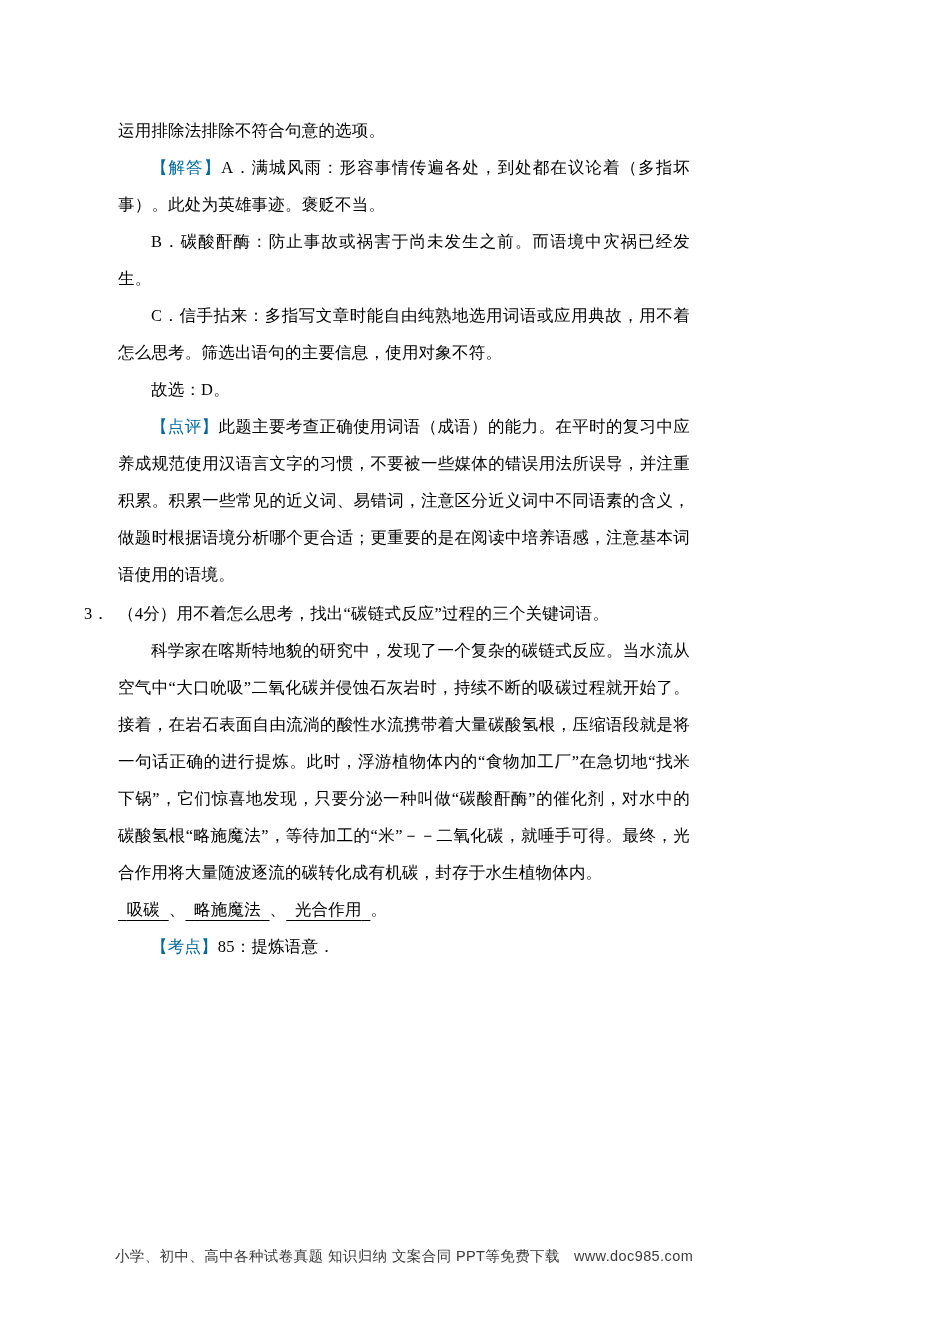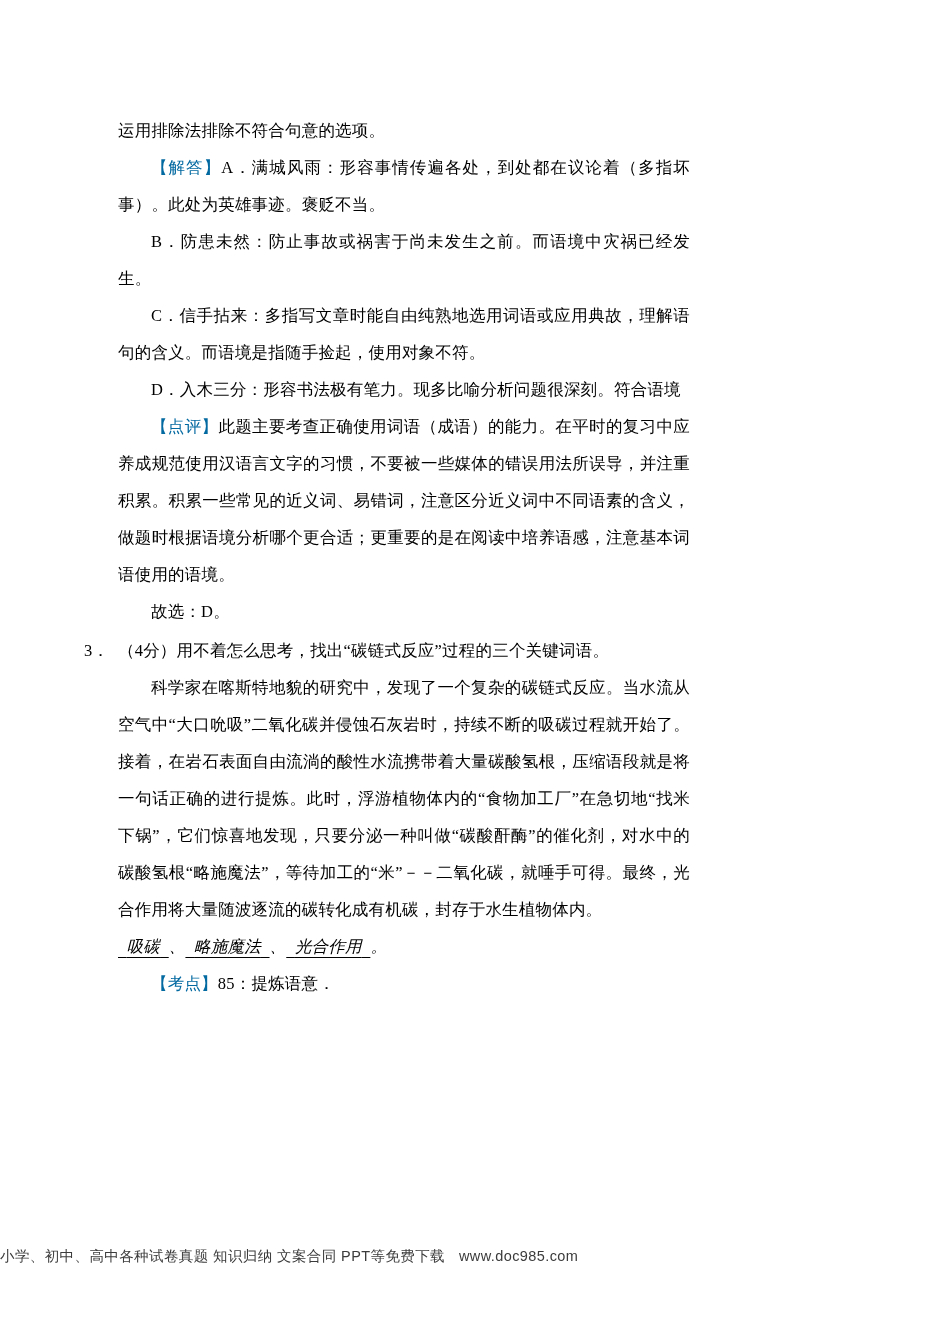--- a/index.html
+++ b/index.html
@@ -47,59 +47,57 @@
     font-size: 16.5px;
     line-height: 37px;
   }
   .q-title {
     font-size: 16.5px;
     line-height: 37px;
   }
   .answer-line {
     font-size: 16.5px;
     line-height: 37px;
-    font-style: italic;
   }
   .ul {
     text-decoration: underline;
     text-underline-offset: 5px;
   }
   .footer {
     position: absolute;
     left: 0;
     right: 0;
     bottom: 78px;
-    text-align: left;
+    text-align: center;
     font-family: "Liberation Sans", sans-serif;
     font-size: 14.5px;
     color: #3b3b3b;
     letter-spacing: 0.4px;
   }
   .footer .site {
     margin-left: 14px;
   }
 </style>
 </head>
 <body>
 
 <div class="page">
 
   <p class="para">运用排除法排除不符合句意的选项。</p>
 
   <p class="para indent"><span class="tag">【解答】</span><span>A．满城风雨：形容事情传遍各处，到处都在议论着（多指坏事）。此处为英雄事迹。褒贬不当。</span></p>
 
-  <p class="para indent">B．防患未然：防止事故或祸害于尚未发生之前。而语境中灾祸已经发生。</p>
+  <p class="para indent">B．碳酸酐酶：防止事故或祸害于尚未发生之前。而语境中灾祸已经发生。</p>
 
-  <p class="para indent">C．信手拈来：多指写文章时能自由纯熟地选用词语或应用典故，理解语句的含义。而语境是指随手捡起，使用对象不符。</p>
+  <p class="para indent">C．信手拈来：多指写文章时能自由纯熟地选用词语或应用典故，用不着怎么思考。筛选出语句的主要信息，使用对象不符。</p>
 
-  <p class="para indent">D．入木三分：形容书法极有笔力。现多比喻分析问题很深刻。符合语境</p>
+
+  <p class="para indent">故选：D。</p>
 
   <p class="para indent"><span class="tag">【点评】</span><span>此题主要考查正确使用词语（成语）的能力。在平时的复习中应养成规范使用汉语言文字的习惯，不要被一些媒体的错误用法所误导，并注重积累。积累一些常见的近义词、易错词，注意区分近义词中不同语素的含义，做题时根据语境分析哪个更合适；更重要的是在阅读中培养语感，注意基本词语使用的语境。</span></p>
-
-  <p class="para indent">故选：D。</p>
 
   <div class="q-block">
     <span class="q-number">3．</span>
     <p class="para q-title">（4分）用不着怎么思考，找出“碳链式反应”过程的三个关键词语。</p>
     <p class="para indent">科学家在喀斯特地貌的研究中，发现了一个复杂的碳链式反应。当水流从空气中“大口吮吸”二氧化碳并侵蚀石灰岩时，持续不断的吸碳过程就开始了。接着，在岩石表面自由流淌的酸性水流携带着大量碳酸氢根，压缩语段就是将一句话正确的进行提炼。此时，浮游植物体内的“食物加工厂”在急切地“找米下锅”，它们惊喜地发现，只要分泌一种叫做“碳酸酐酶”的催化剂，对水中的碳酸氢根“略施魔法”，等待加工的“米”－－二氧化碳，就唾手可得。最终，光合作用将大量随波逐流的碳转化成有机碳，封存于水生植物体内。</p>
     <p class="para answer-line">
       <span class="ul">&nbsp;&nbsp;<span>吸碳</span>&nbsp;&nbsp;</span><span>、</span><span class="ul">&nbsp;&nbsp;<span>略施魔法</span>&nbsp;&nbsp;</span><span>、</span><span class="ul">&nbsp;&nbsp;<span>光合作用</span>&nbsp;&nbsp;</span><span>。</span>
     </p>
     <p class="para indent"><span class="tag">【考点】</span><span>85：提炼语意．</span></p>
   </div>

